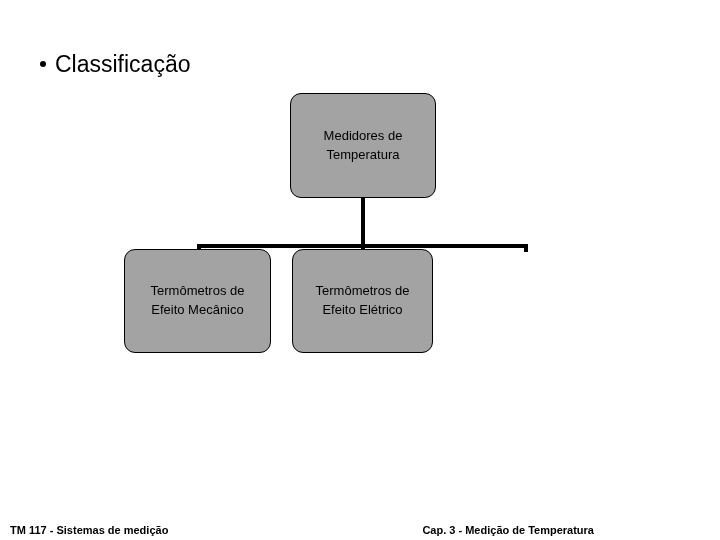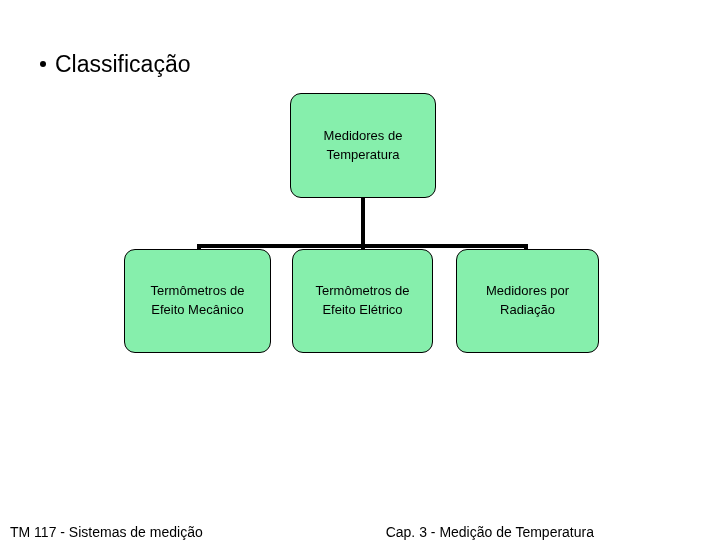--- a/index.html
+++ b/index.html
@@ -42,21 +42,21 @@
     color: #000000;
     white-space: nowrap;
   }
 
   
   .node {
     position: absolute;
     box-sizing: border-box;
     border: 1px solid #000000;
     border-radius: 11px;
-    background: #86efac;
+    background: #a3a3a3;
     display: flex;
     align-items: center;
     justify-content: center;
     text-align: center;
     color: #000000;
     font-size: 13px;
     line-height: 1.45;
   }
   .node-label {
     display: block;
@@ -80,23 +80,24 @@
   #conn-bus      { left: 197px; top: 244px; width: 331px; height: 4px; }
   
   #conn-drop-left   { left: 197px; top: 244px; width: 4px; height: 8px; }
   #conn-drop-center { left: 361px; top: 244px; width: 4px; height: 8px; }
   #conn-drop-right  { left: 524px; top: 244px; width: 4px; height: 8px; }
 
   
   .footer-left, .footer-right {
     position: absolute;
     top: 524px;
-    font-size: 14px;
+    font-size: 11px;
     color: #000000;
     white-space: nowrap;
+    font-weight: bold;
   }
   .footer-left  { left: 10px; }
   .footer-right { right: 10px; }
 </style>
 </head>
 <body>
 
 <div class="slide">
 
   <div class="bullet-heading">
@@ -118,21 +119,17 @@
   <div class="node" id="node-mech">
     <span class="node-label">Termômetros de
 Efeito Mecânico</span>
   </div>
 
   <div class="node" id="node-elec">
     <span class="node-label">Termômetros de
 Efeito Elétrico</span>
   </div>
 
-  <div class="node" id="node-rad">
-    <span class="node-label">Medidores por
-Radiação</span>
-  </div>
 
   <div class="footer-left">TM 117 - Sistemas de medição</div>
   <div class="footer-right">Cap. 3 - Medição de Temperatura</div>
 
 </div>
 
 </body></html>

